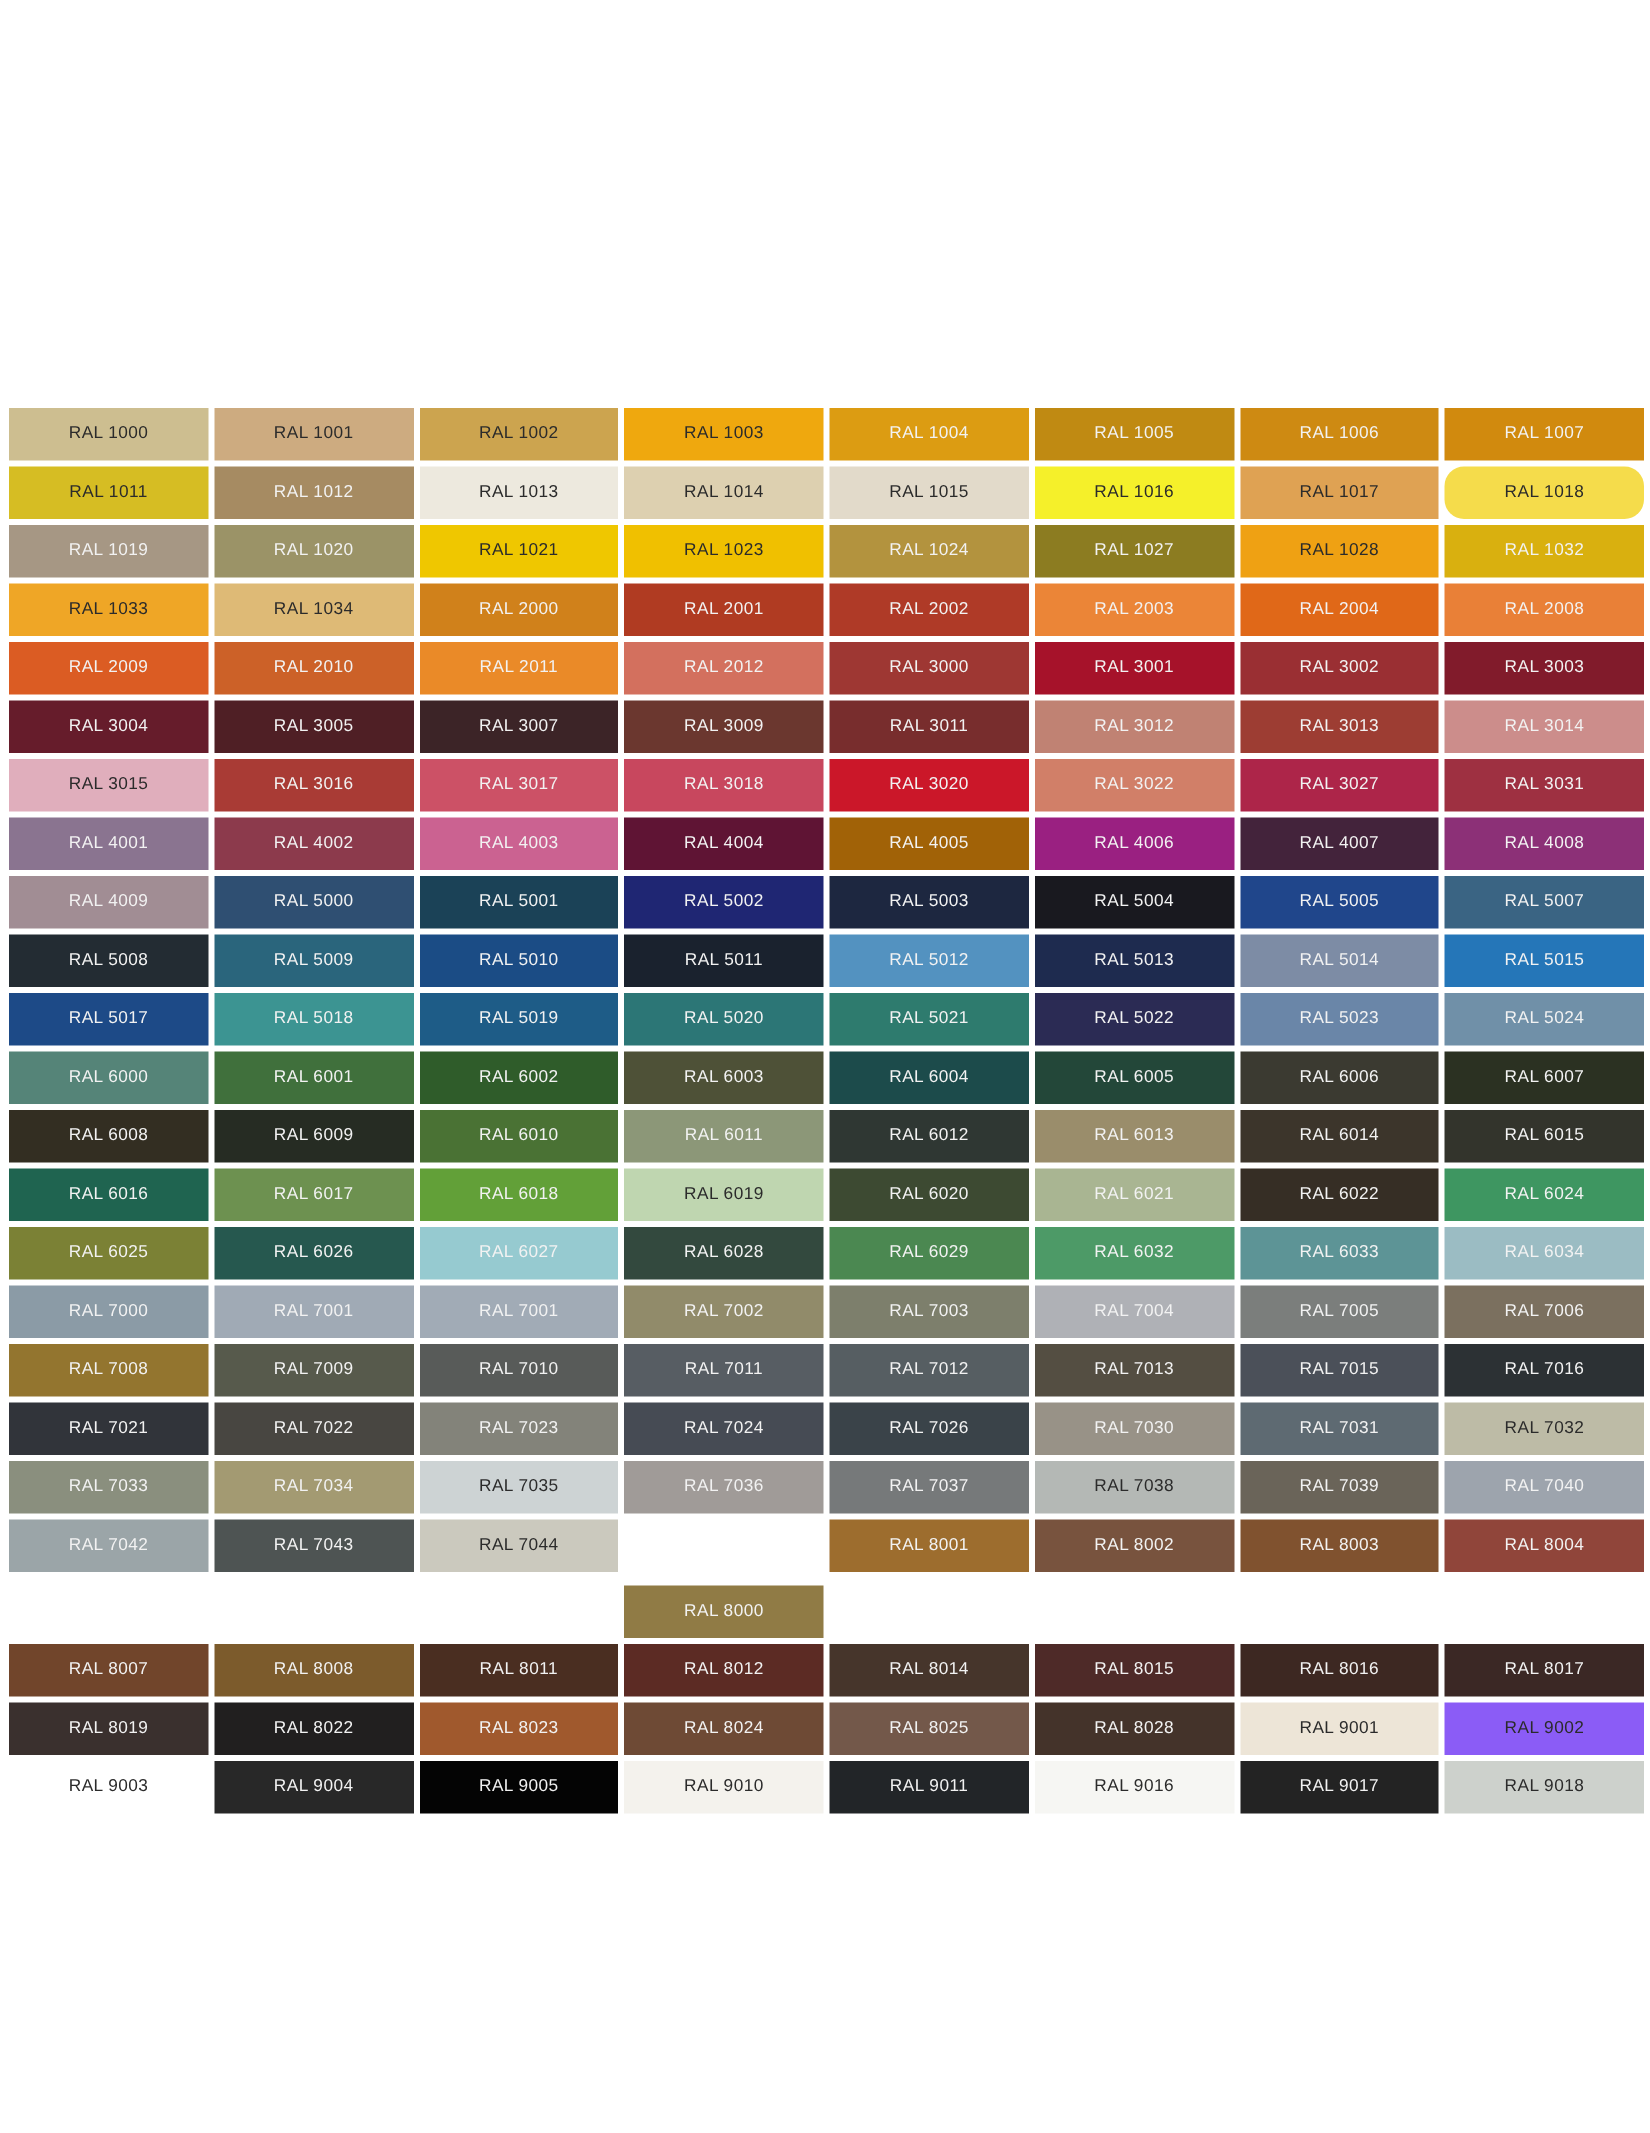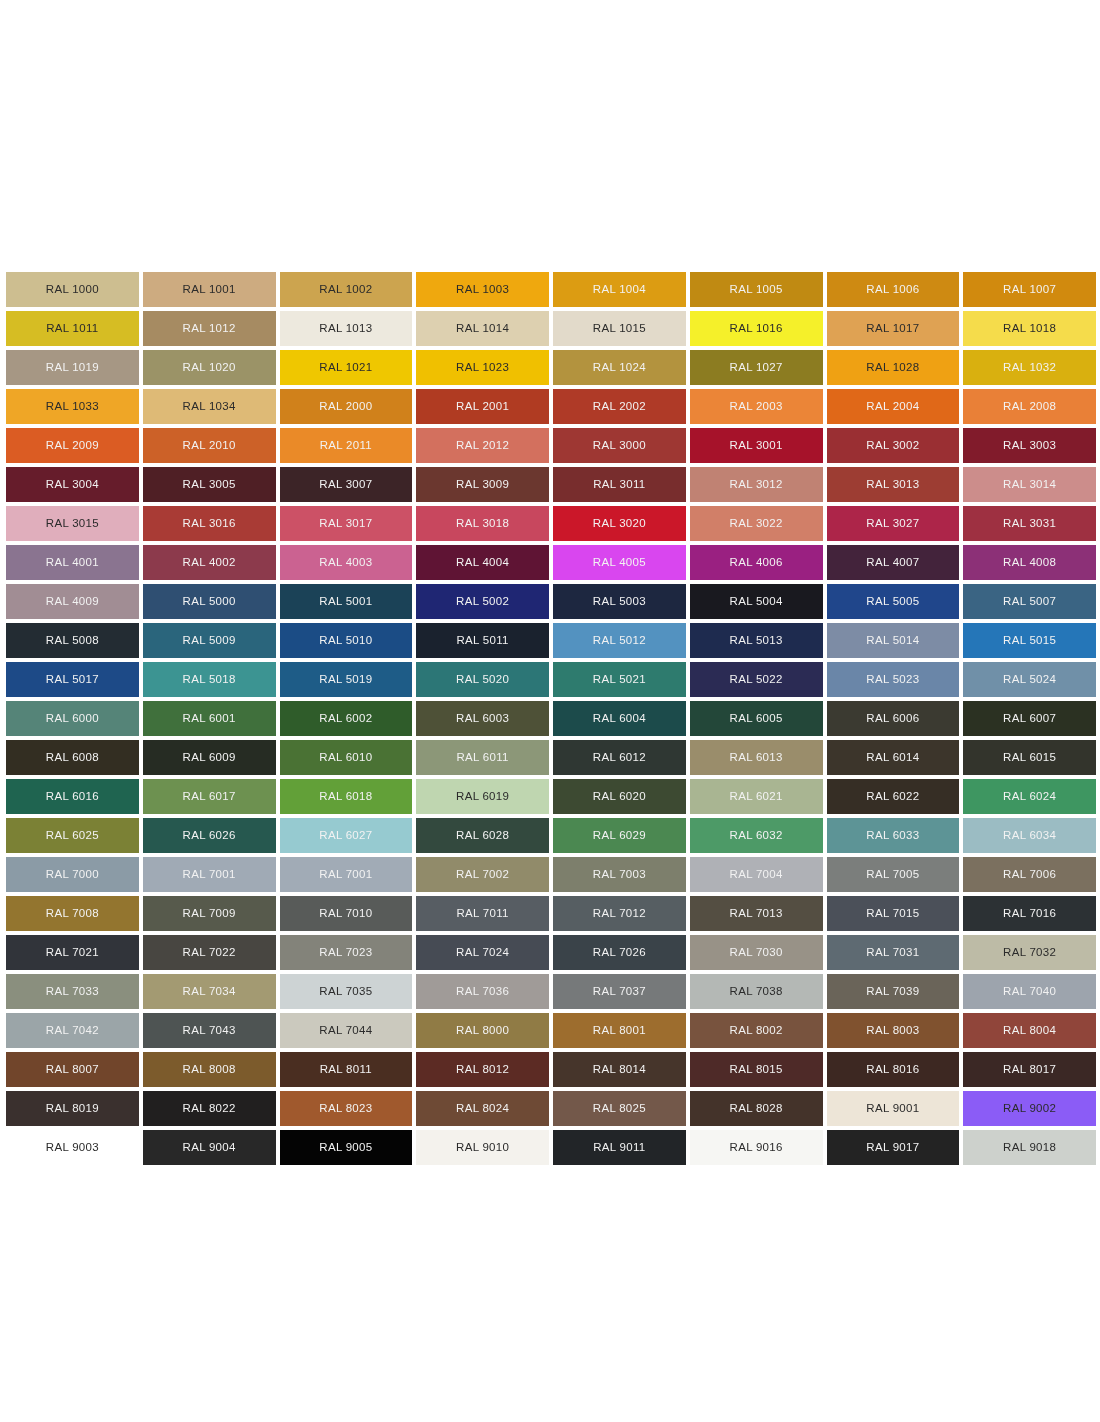--- a/index.html
+++ b/index.html
@@ -86,21 +86,21 @@
       </div>
       <div class="ral-swatch dark-text" style="background: rgb(226, 218, 202);">
         <span>RAL 1015</span>
       </div>
       <div class="ral-swatch dark-text" style="background: rgb(245, 240, 42);">
         <span>RAL 1016</span>
       </div>
       <div class="ral-swatch dark-text" style="background: rgb(223, 162, 83);">
         <span>RAL 1017</span>
       </div>
-      <div class="ral-swatch dark-text" style="background: rgb(245, 220, 75);">
+      <div class="ral-swatch dark-text" style="background: rgb(245, 220, 75); border-radius: 13px;">
         <span>RAL 1018</span>
       </div>
     </div>
     <div class="ral-row">
       <div class="ral-swatch light-text" style="background: rgb(166, 151, 132);">
         <span>RAL 1019</span>
       </div>
       <div class="ral-swatch light-text" style="background: rgb(155, 147, 103);">
         <span>RAL 1020</span>
       </div>
@@ -233,21 +233,21 @@
       </div>
       <div class="ral-swatch light-text" style="background: rgb(140, 58, 76);">
         <span>RAL 4002</span>
       </div>
       <div class="ral-swatch light-text" style="background: rgb(203, 98, 145);">
         <span>RAL 4003</span>
       </div>
       <div class="ral-swatch light-text" style="background: rgb(95, 20, 52);">
         <span>RAL 4004</span>
       </div>
-      <div class="ral-swatch light-text" style="background: #d946ef;">
+      <div class="ral-swatch light-text" style="background: #a16207;">
         <span>RAL 4005</span>
       </div>
       <div class="ral-swatch light-text" style="background: rgb(154, 32, 129);">
         <span>RAL 4006</span>
       </div>
       <div class="ral-swatch light-text" style="background: rgb(67, 35, 59);">
         <span>RAL 4007</span>
       </div>
       <div class="ral-swatch light-text" style="background: rgb(140, 48, 119);">
         <span>RAL 4008</span>
@@ -542,21 +542,21 @@
     <div class="ral-row">
       <div class="ral-swatch light-text" style="background: rgb(155, 165, 168);">
         <span>RAL 7042</span>
       </div>
       <div class="ral-swatch light-text" style="background: rgb(78, 84, 83);">
         <span>RAL 7043</span>
       </div>
       <div class="ral-swatch dark-text" style="background: rgb(203, 201, 190);">
         <span>RAL 7044</span>
       </div>
-      <div class="ral-swatch light-text" style="background: rgb(144, 123, 69);">
+      <div class="ral-swatch light-text" style="background: rgb(144, 123, 69); margin-top: 44px;">
         <span>RAL 8000</span>
       </div>
       <div class="ral-swatch light-text" style="background: rgb(157, 109, 46);">
         <span>RAL 8001</span>
       </div>
       <div class="ral-swatch light-text" style="background: rgb(120, 83, 62);">
         <span>RAL 8002</span>
       </div>
       <div class="ral-swatch light-text" style="background: rgb(128, 82, 47);">
         <span>RAL 8003</span>

